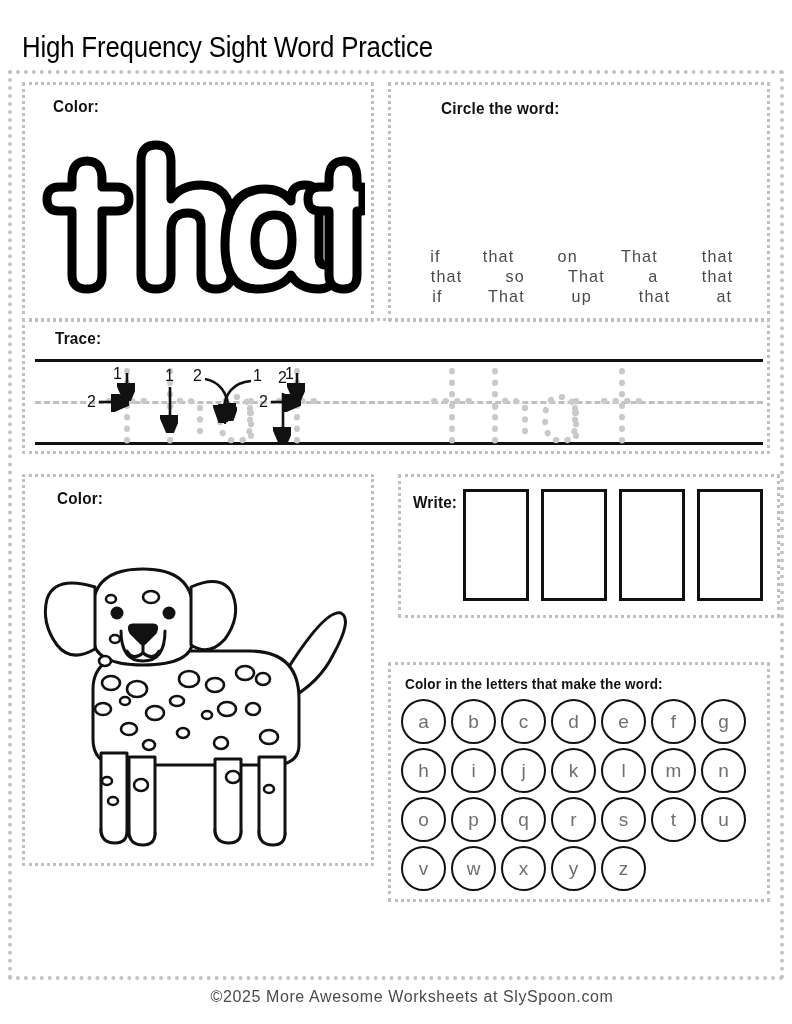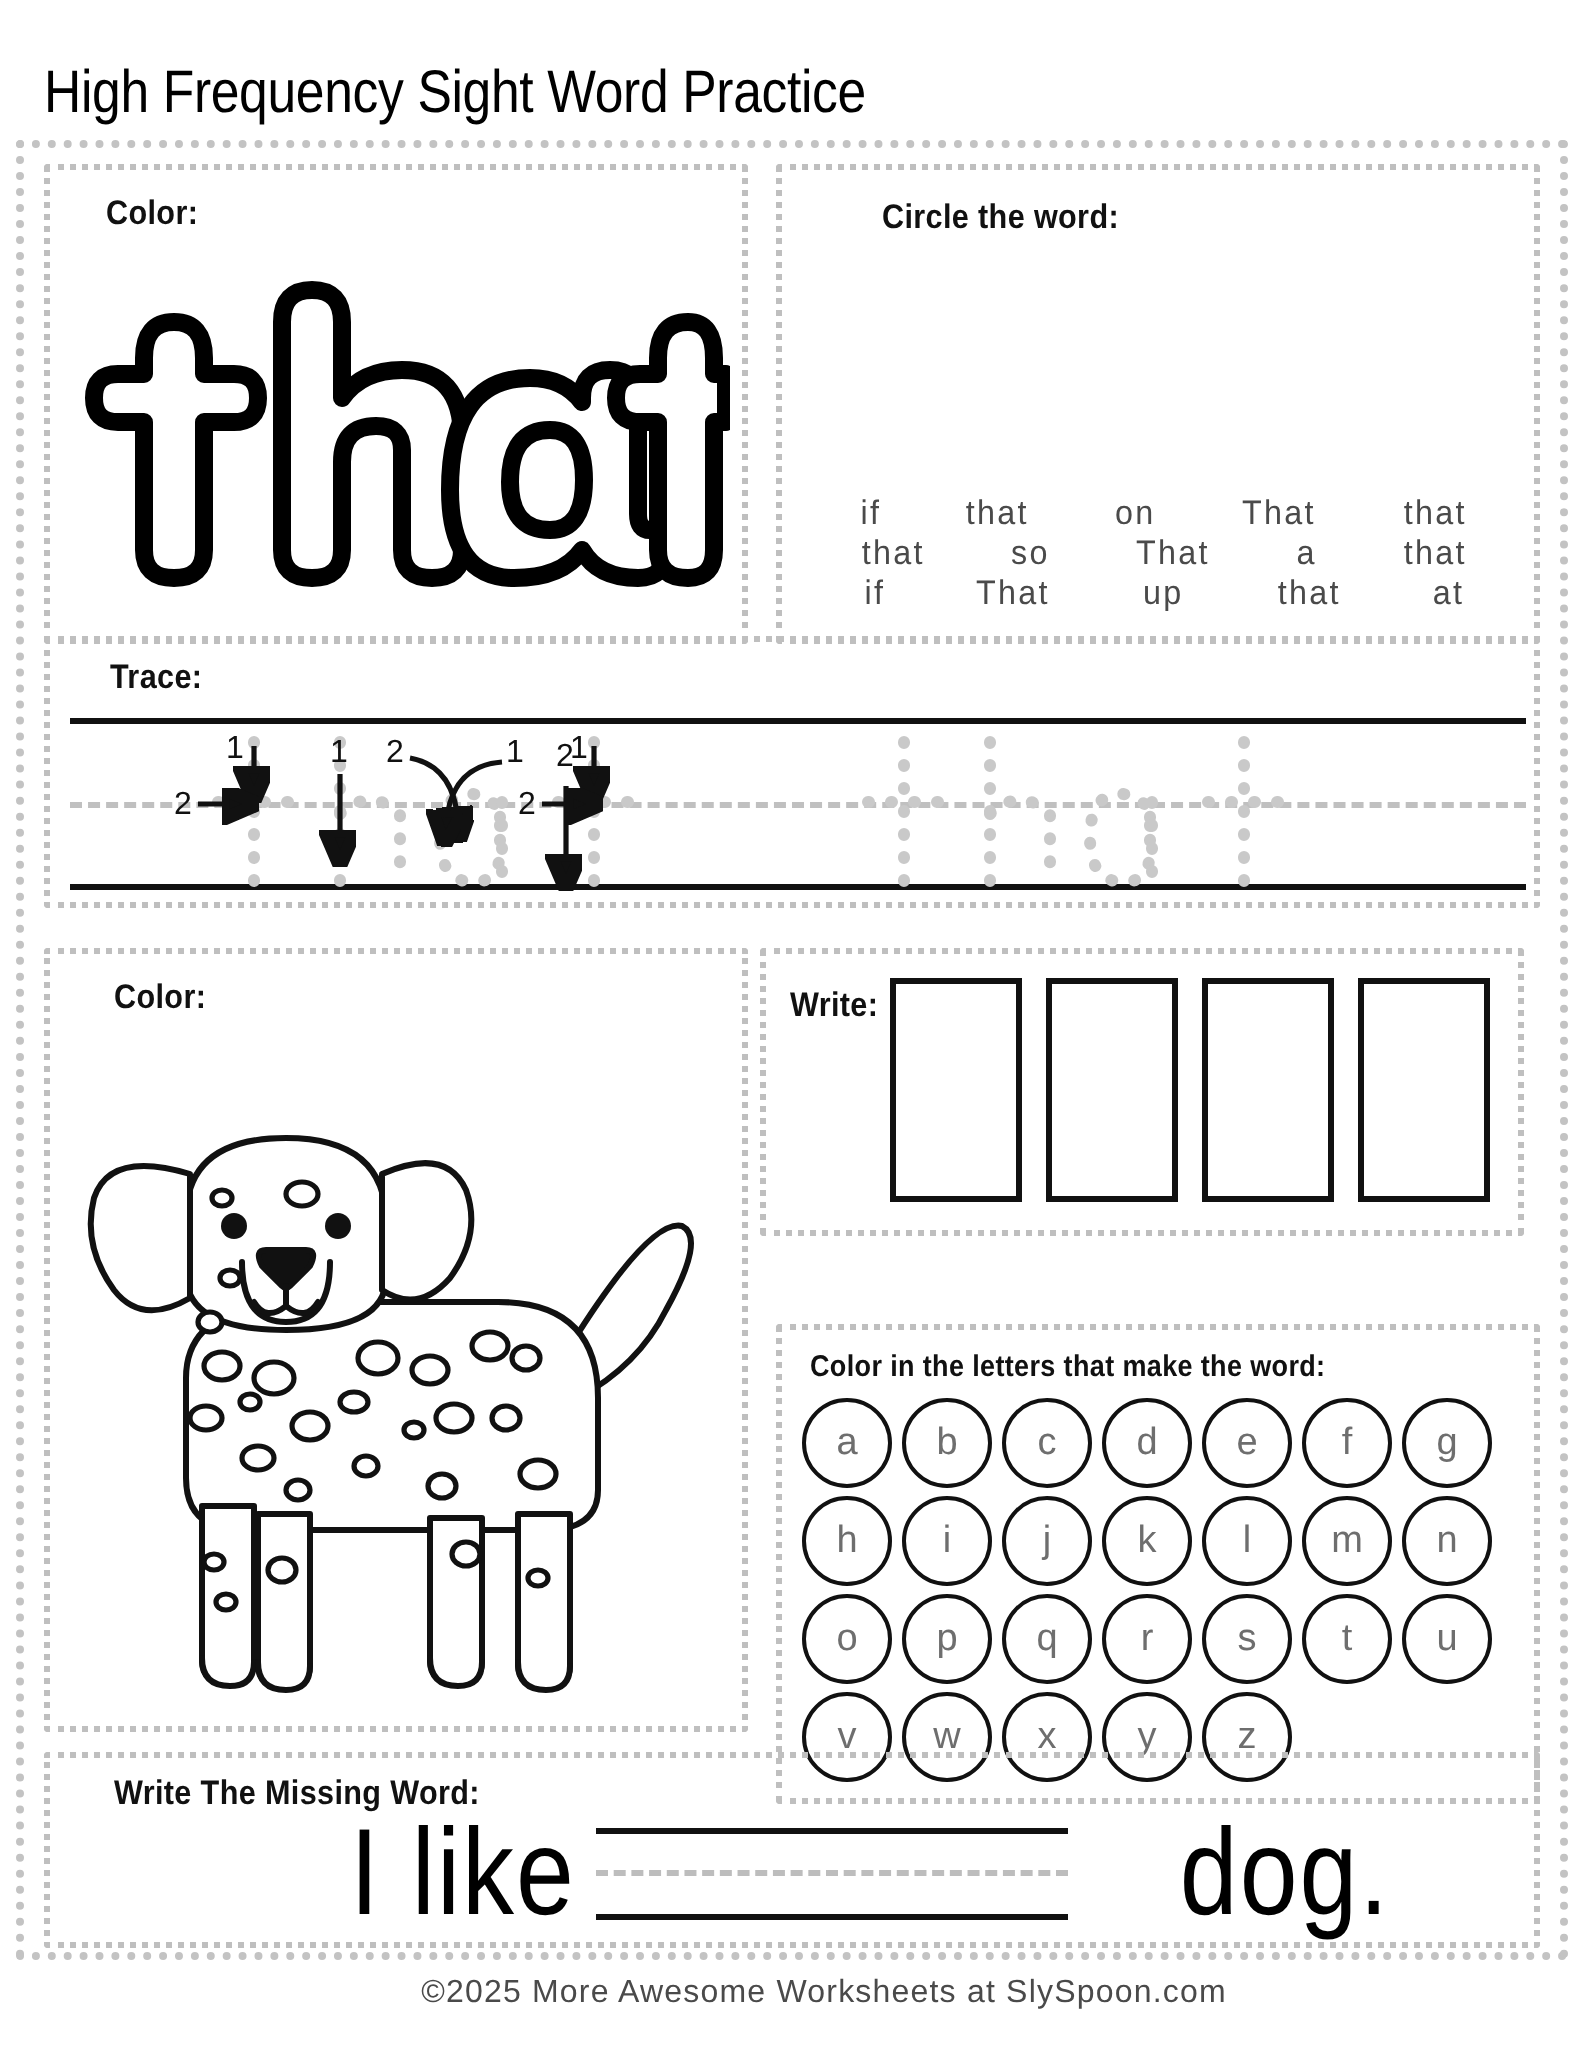--- a/index.html
+++ b/index.html
@@ -46,21 +46,21 @@
   .rule-top,.rule-bot{position:absolute;left:0;width:100%;height:0;border-top:3px solid #111;}
   .rule-top{top:2px;} .rule-bot{bottom:2px;}
   .rule-mid{position:absolute;left:0;top:44px;width:100%;height:0;border-top:3px dashed #c0c0c0;}
 
   
   .p-dog{left:22px;top:474px;width:352px;height:392px;}
   .p-dog .panel-label{position:absolute;left:32px;top:12px;}
   .dogart{position:absolute;left:12px;top:36px;width:328px;height:344px;}
 
   
-  .p-write{left:380px;top:474px;width:382px;height:144px;}
+  .p-write{left:398px;top:474px;width:382px;height:144px;}
   .p-write .panel-label{position:absolute;left:12px;top:16px;}
   .boxes{position:absolute;left:62px;top:12px;display:flex;gap:12px;}
   .wbox{width:66px;height:112px;border:3px solid #111;background:#fff;box-sizing:border-box;}
 
   
   .p-alpha{left:388px;top:662px;width:382px;height:240px;}
   .p-alpha .panel-label{position:absolute;left:14px;top:10px;font-size:15px;}
   .alpha{position:absolute;left:10px;top:34px;width:362px;display:flex;flex-direction:column;gap:4px;}
   .alpharow{display:flex;gap:5px;}
   .acircle{width:45px;height:45px;border:2.5px solid #111;border-radius:50%;box-sizing:border-box;
@@ -311,27 +311,15 @@
       <div class="alpharow">
         <div class="acircle">v</div>
         <div class="acircle">w</div>
         <div class="acircle">x</div>
         <div class="acircle">y</div>
         <div class="acircle">z</div>
       </div>
     </div>
   </div>
 
-  <div class="dotted p-missing">
-    <div class="panel-label">Write The Missing Word:</div>
-    <div class="sentence">
-      <span class="sent-text" style="margin-left:150px;">I like</span>
-      <span class="blankrule">
-        <span class="bt"></span>
-        <span class="bm"></span>
-        <span class="bb"></span>
-      </span>
-      <span class="sent-text" style="margin-left:46px;">dog.</span>
-    </div>
-  </div>
 
   <div class="footer">©2025 More Awesome Worksheets at SlySpoon.com</div>
 </div>
 
 </body></html>

